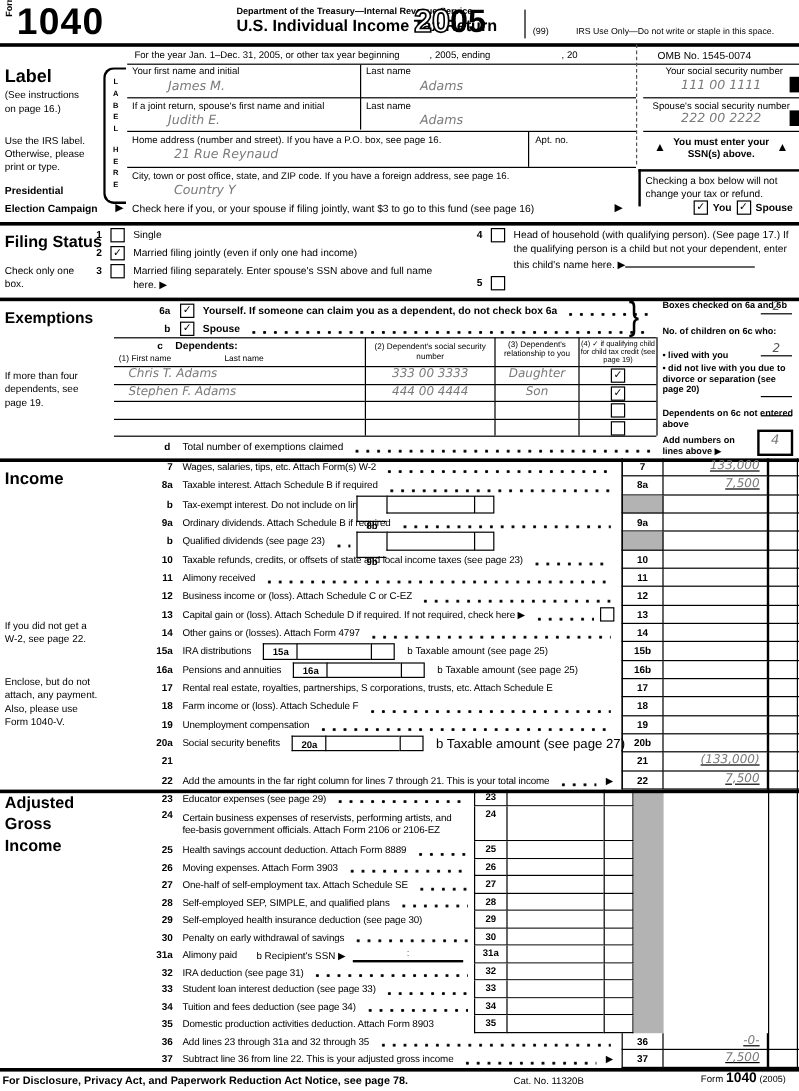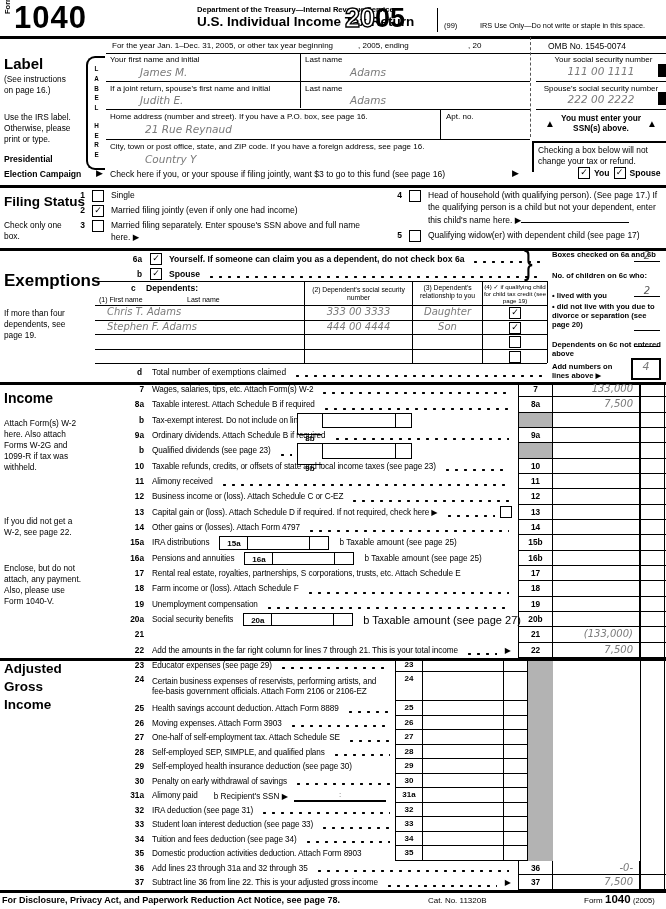--- a/index.html
+++ b/index.html
@@ -25,21 +25,21 @@
   
   #rows{position:absolute;left:110px;top:382px;width:556px;}
   .frow{position:relative;width:556px;}
   .ln{position:absolute;left:0;top:2px;width:34px;text-align:right;font-weight:bold;font-size:8.3px;}
   .labwrap{position:absolute;left:42px;top:0;bottom:0;display:flex;align-items:center;}
   .lab{font-size:8.2px;letter-spacing:-0.1px;white-space:nowrap;}
   .lab.wrap{white-space:normal;line-height:1.2;max-width:236px;}
   .rn{position:absolute;left:408px;top:0;bottom:0;width:35px;border:solid #000;border-width:0 1px 1px 1px;
       text-align:center;font-weight:bold;font-size:8.3px;padding-top:2px;box-sizing:border-box;}
   .ramt{position:absolute;left:443px;top:0;bottom:0;width:87px;border:solid #000;border-width:0 1px 1px 0;
-      box-sizing:border-box;text-align:right;}
+      box-sizing:border-box;text-align:right;text-decoration:underline;}
   .rcents{position:absolute;left:530px;top:0;bottom:0;width:26px;border-bottom:1px solid #000;box-sizing:border-box;}
   .gray{background:#b3b3b3;}
   .amtv{display:block;margin:1px 6px 0 0;font-size:10px;}
   .ibx{position:absolute;top:0;bottom:0;box-sizing:border-box;border:solid #000;background:#fff;}
   .ibn{border-width:1px 0 1px 1px;text-align:center;font-weight:bold;font-size:8px;padding-top:20px;}
   .iba{border-width:1px 0 1px 1px;}
   .ibc{border-width:1px 1px 1px 1px;}
   .handfill{flex:1;text-align:center;border-bottom:2px dotted #000;margin:0 6px;padding-bottom:0;}
   .blank-ssn{display:inline-block;width:92px;border-bottom:2px solid #000;margin-left:6px;color:#666;
              text-align:center;font-size:8px;height:10px;}
@@ -164,26 +164,25 @@
     </div>
   <div id="fs-right" class="abs" style="left:392px;top:189px;width:272px;">
       <div style="display: flex; align-items: flex-start; margin-bottom: 2px;">
         <span class="b" style="width: 10px; text-align: right; flex: 0 0 auto; font-size: 8.5px; padding-top: 1px;">4</span>
         <span class="cbx" style="margin: 1px 7px 0px;"></span>
         <span style="font-size: 8.5px; line-height: 1.42;">Head of household (with qualifying person). (See page 17.) If the qualifying person is a child but not your dependent, enter this child's name here. ▶<span style="display: inline-block; width: 108px; border-bottom: 1.6px solid rgb(0, 0, 0); height: 9px;"></span></span>
       </div>
       <div style="display: flex; align-items: flex-start; margin-bottom: 2px; margin-top: 3px;">
         <span class="b" style="width: 10px; text-align: right; flex: 0 0 auto; font-size: 8.5px; padding-top: 1px;">5</span>
         <span class="cbx" style="margin: 1px 7px 0px;"></span>
-        <span style="font-size: 8.5px; line-height: 1.42;">Qualifying widow(er) with dependent child (see page 17)</span>
       </div>
     </div>
   <div class="hline thick" style="left:0;top:248px;width:666px;"></div>
 
-  <div class="abs b" style="left:4px;top:271px;font-size:17px;">Exemptions</div>
+  <div class="abs b" style="left:4px;top:257px;font-size:13px;">Exemptions</div>
   <div class="abs mnote" style="left:4px;top:308px;width:76px;">If more than four dependents, see page 19.</div>
 
   <div class="abs" style="left:110px;top:251px;width:438px;height:15px;display:flex;align-items:center;">
     <span class="b" style="width:32px;text-align:right;font-size:8.3px;">6a</span>
     <span id="cbx-6a" class="cbx on" style="margin-left:8px;"></span>
     <span style="margin-left:7px;font-size:8.6px;font-weight:bold;">Yourself. If someone can claim you as a dependent, do not check box 6a</span>
     <span class="dots"></span>
   </div>
   <div class="abs" style="left:110px;top:266px;width:438px;height:15px;display:flex;align-items:center;">
     <span class="b" style="width:32px;text-align:right;font-size:8.3px;">b</span>
@@ -270,21 +269,20 @@
   <div class="exval" style="left:634px;top:330px;"></div>
   <div class="exr" style="top:341px;">Dependents on 6c not entered above</div>
   <div class="exval" style="left:634px;top:346px;"></div>
   <div class="exr" style="top:363px;width:78px;">Add numbers on lines above ▶</div>
   <div class="abs" style="left:631px;top:358px;width:30px;height:22px;border:2.4px solid #000;box-sizing:border-box;text-align:center;">
     <span class="hw" style="font-size:11px;">4</span>
   </div>
   <div class="hline thick" style="left:0;top:382px;width:666px;"></div>
 
   <div class="abs b" style="left:4px;top:390px;font-size:14px;">Income</div>
-  <div class="mnote" style="left:4px;top:418px;width:78px;">Attach Form(s) W-2 here. Also attach Forms W-2G and 1099-R if tax was withheld.</div>
   <div class="mnote" style="left:4px;top:516px;width:78px;">If you did not get a W-2, see page 22.</div>
   <div class="mnote" style="left:4px;top:563px;width:80px;">Enclose, but do not attach, any payment. Also, please use Form 1040-V.</div>
 
   <div class="abs b" style="left:4px;top:660px;font-size:13.5px;line-height:1.35;">
     <div>Adjusted</div>
     <div>Gross</div>
     <div>Income</div>
   </div>
 
   <div id="rows">

